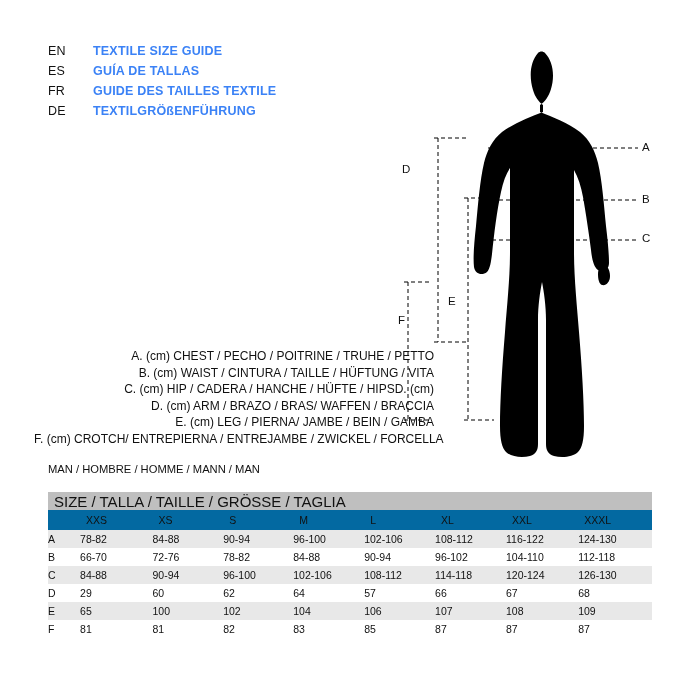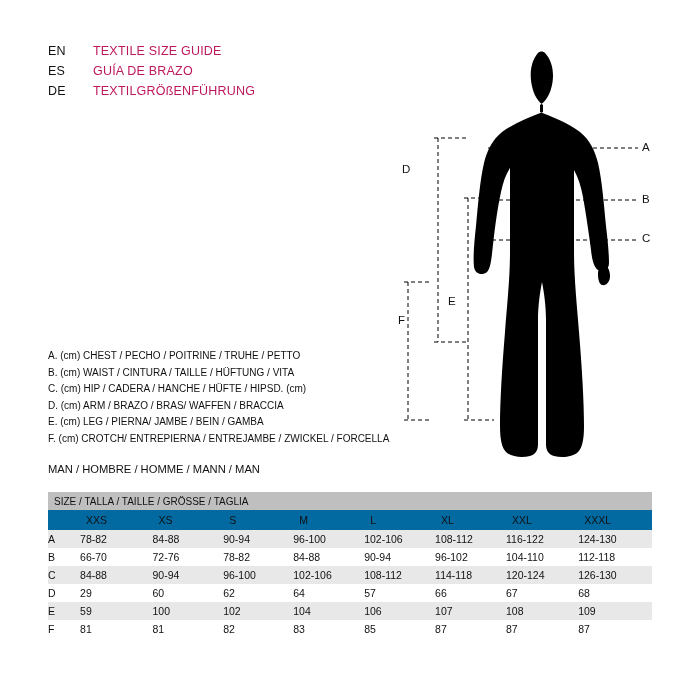--- a/index.html
+++ b/index.html
@@ -34,32 +34,34 @@
     height: 20px;
     font-size: 12.5px;
     letter-spacing: 0.2px;
   }
   .title-lang {
     width: 45px;
     flex: none;
     color: #111;
   }
   .title-text {
-    color: #be185d;
+    color: #3b82f6;
+    font-weight: bold;
   }
 
   
   .legend {
     position: absolute;
-    left: 48px;
+    left: 34px;
     top: 348px;
     width: 400px;
-    font-size: 10px;
+    font-size: 12px;
     line-height: 16.5px;
     color: #111;
+    text-align: right;
   }
   .legend div { white-space: nowrap; }
 
   
   .figure {
     position: absolute;
     left: 390px;
     top: 20px;
     width: 300px;
     height: 450px;
@@ -93,21 +95,21 @@
   table.size-table td {
     padding: 0;
     height: 18px;
     text-align: left;
     font-weight: normal;
     vertical-align: middle;
   }
   table.size-table th.head-cell {
     background: #bfbfbf;
     padding-left: 6px;
-    font-size: 10px;
+    font-size: 15px;
     margin-left: 34px;
   }
   tr.hdr td {
     background: #0369a1;
     padding-left: 6px;
     height: 20px;
   }
   td.rowlbl {
     width: 34px;
     padding-left: 6px;
@@ -122,21 +124,25 @@
 
 <div class="page">
 
   <div class="titles">
     <div class="title-row">
       <span class="title-lang">EN</span>
       <span class="title-text">TEXTILE SIZE GUIDE</span>
     </div>
     <div class="title-row">
       <span class="title-lang">ES</span>
-      <span class="title-text">GUÍA DE BRAZO</span>
+      <span class="title-text">GUÍA DE TALLAS</span>
+    </div>
+    <div class="title-row">
+      <span class="title-lang">FR</span>
+      <span class="title-text">GUIDE DES TAILLES TEXTILE</span>
     </div>
     <div class="title-row">
       <span class="title-lang">DE</span>
       <span class="title-text">TEXTILGRÖßENFÜHRUNG</span>
     </div>
   </div>
 
   <div class="figure">
     <svg class="silhouette" width="300" height="450" viewBox="0 0 300 450">
 
@@ -286,21 +292,21 @@
         <td class="val">62</td>
         <td class="val">64</td>
         <td class="val">57</td>
         <td class="val">66</td>
         <td class="val">67</td>
         <td class="val">68</td>
       </tr>
 
       <tr class="shade">
         <td class="rowlbl">E</td>
-        <td class="val">59</td>
+        <td class="val">65</td>
         <td class="val">100</td>
         <td class="val">102</td>
         <td class="val">104</td>
         <td class="val">106</td>
         <td class="val">107</td>
         <td class="val">108</td>
         <td class="val">109</td>
       </tr>
 
       <tr class="plain">

